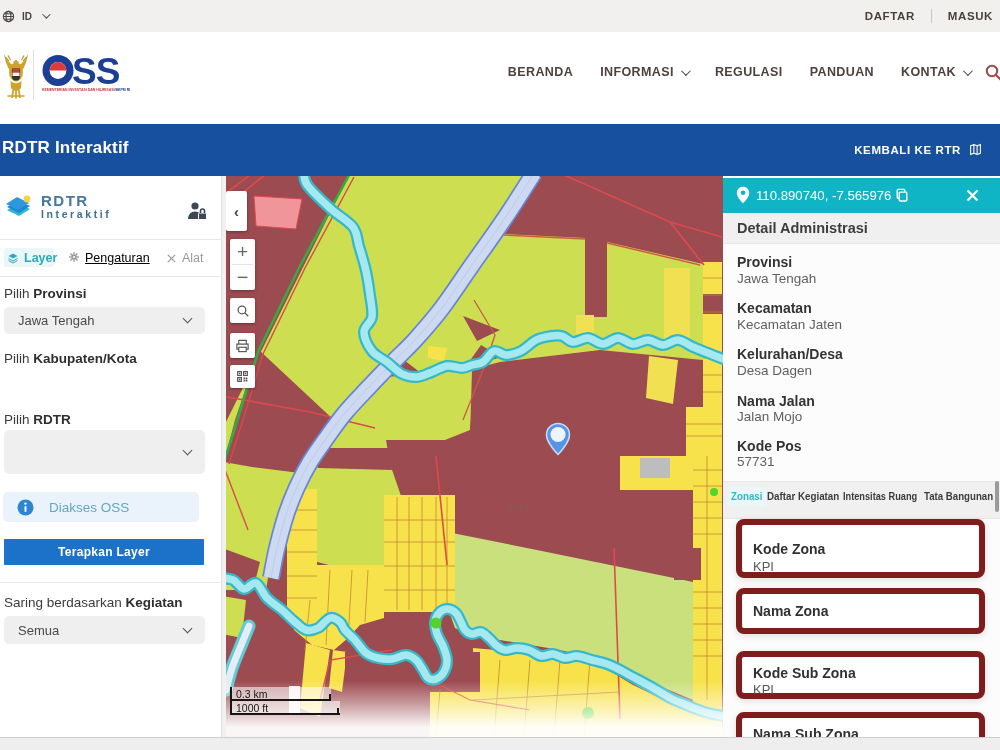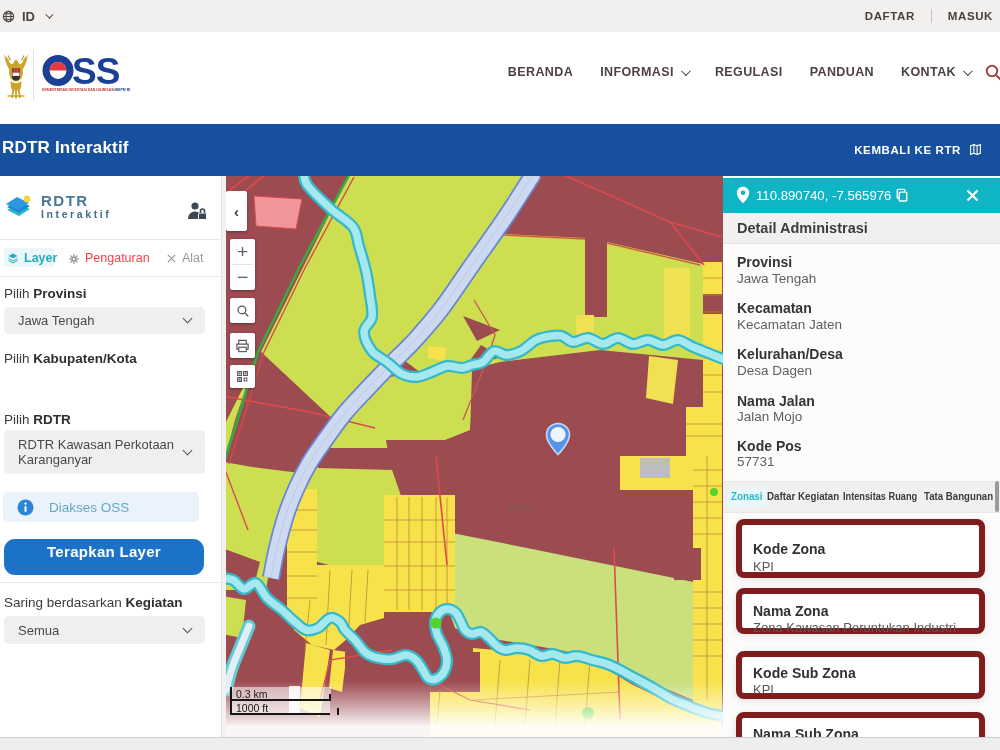--- a/index.html
+++ b/index.html
@@ -2,21 +2,21 @@
 <html><head>
 <meta charset="utf-8">
 <style>
 * { margin:0; padding:0; box-sizing:border-box; }
 html,body { width:1000px; height:750px; overflow:hidden; font-family:"Liberation Sans", sans-serif; background:#fff; }
 .abs { position:absolute; }
 #page { position:relative; width:1000px; height:750px; }
 
 
 #topbar { left:0; top:0; width:1000px; height:32px; background:#f1f0ef; }
-#topbar .lang { left:2px; top:8px; height:16px; display:flex; align-items:center; color:#4a4442; font-weight:bold; font-size:13px; }
+#topbar .lang { left:2px; top:8px; height:16px; display:flex; align-items:center; color:#4a4442; font-weight:bold; font-size:10px; }
 #topbar .auth { right:7px; top:9px; font-size:11.5px; font-weight:bold; color:#4a3f3d; letter-spacing:.6px; display:flex; align-items:center; }
 #topbar .sep { display:inline-block; width:1px; height:14px; background:#c9c4c2; margin:0 16px; }
 
 
 #header { left:0; top:32px; width:1000px; height:92px; background:#fff; }
 #navmenu { right:30px; top:33px; display:flex; align-items:center; font-size:12.5px; font-weight:bold; color:#4d4240; letter-spacing:.4px; }
 #navmenu span.item { margin-left:27px; display:flex; align-items:center; }
 .chev { display:inline-block; width:7px; height:7px; border-right:1.8px solid #4d4240; border-bottom:1.8px solid #4d4240; transform:rotate(45deg) translateY(-2px); margin-left:7px; }
 
 
@@ -31,36 +31,36 @@
 #sb-div1 { left:0; top:63px; width:222px; height:1px; background:#e9e9e9; }
 #sb-tabs { left:0; top:64px; width:222px; height:36px; font-size:12.5px; }
 #sb-div2 { left:0; top:100px; width:222px; height:1px; background:#e9e9e9; }
 .sb-label { left:4px; font-size:13.5px; color:#3b3b3b; }
 .sb-label b { color:#2f2f2f; }
 .dd { left:4px; width:201px; background:#f0eff0; border-radius:5px; color:#4a4a4a; font-size:13px; }
 .dd .tx { position:absolute; left:14px; }
 .dd .ch { position:absolute; right:14px; width:7px; height:7px; border-right:1.6px solid #555; border-bottom:1.6px solid #555; transform:rotate(45deg); }
 #diakses { left:3px; top:316px; width:196px; height:30px; background:#eaf2fb; border-radius:5px; }
 #diakses .tx { position:absolute; left:46px; top:8px; font-size:13.5px; color:#64a9c0; }
-#terapkan { left:4px; top:363px; width:200px; height:36px; background:#1b72c8; border-radius:11px; color:#fff; font-weight:bold; font-size:15px; text-align:center; line-height:26px; letter-spacing:.3px; }
+#terapkan { left:4px; top:363px; width:200px; height:26px; background:#1b72c8; border-radius:1px; color:#fff; font-weight:bold; font-size:12px; text-align:center; line-height:26px; letter-spacing:.3px; }
 #sb-div3 { left:0; top:406px; width:222px; height:1px; background:#e9e9e9; }
 
 
 #map { left:222px; top:176px; width:501px; height:561px; background:#9c4b51; }
 .mapbtn { background:#fff; border-radius:2px; box-shadow:0 1px 3px rgba(0,0,0,.35); display:flex; align-items:center; justify-content:center; color:#555; }
 
 
 #panel { left:723px; top:176px; width:277px; height:561px; background:#fcfcfc; }
 #p-cyan { left:0; top:2px; width:277px; height:35px; background:#10b5c5; color:#fff; }
 #p-coords { left:33px; top:10px; font-size:13.2px; }
 #p-detail { left:0; top:37px; width:277px; height:31px; background:#f1f0f0; border-bottom:1px solid #e6e6e6; }
 #p-detail span { position:absolute; left:14px; top:7px; font-weight:bold; font-size:14.5px; color:#3d3d3d; }
 .p-label { left:14px; font-weight:bold; font-size:14px; color:#343434; }
 .p-value { left:14px; font-size:13.5px; color:#5f5f5f; }
-#p-tabs { left:0; top:305px; width:277px; height:32px; background:#f1f0f0; border-top:1px solid #e8e8e8; border-bottom:1px solid #e8e8e8; font-size:11.5px; font-weight:bold; color:#3c3c3c; white-space:nowrap; }
+#p-tabs { left:0; top:305px; width:277px; height:38px; background:#f1f0f0; border-top:1px solid #e8e8e8; border-bottom:1px solid #e8e8e8; font-size:11.5px; font-weight:bold; color:#3c3c3c; white-space:nowrap; }
 .card { left:13px; width:249px; background:#fff; border-radius:8px; box-shadow:0 2px 7px rgba(60,60,60,.14); border:6px solid #7f1d1d; }
 .card .t { position:absolute; left:11px; font-weight:bold; font-size:14px; color:#313131; }
 .card .v { position:absolute; left:11px; font-size:13px; color:#585858; }
 
 
 #footer { left:0; top:737px; width:1000px; height:13px; background:#eeeeee; border-top:1px solid #cdcdcd; }
 </style>
 </head>
 <body>
 <div id="page">
@@ -139,21 +139,21 @@
     </svg>
     <div id="sb-div1" class="abs"></div>
     <div id="sb-tabs" class="abs">
       <span class="abs" style="left:4px;top:8px;width:50px;height:19px;background:#eaf6f8;border-radius:3px;"></span>
       <span class="abs" style="left:7px;top:11px;display:flex;align-items:center;color:#2baabe;font-weight:bold;">
         <svg width="12" height="12" viewBox="0 0 24 24" style="margin-right:5px">
             <path d="M12 3l9 5-9 5-9-5z" fill="#2baabe"></path>
             <path d="M3 13l9 5 9-5" fill="none" stroke="#2baabe" stroke-width="2"></path>
             <path d="M3 17l9 5 9-5" fill="none" stroke="#2baabe" stroke-width="2"></path>
           </svg>Layer</span>
-      <span class="abs" style="left:68px;top:11px;display:flex;align-items:flex-end;color:#ef4444;">
+      <span class="abs" style="left:68px;top:11px;display:flex;align-items:flex-start;color:#000000;text-decoration:underline;">
         <svg width="12" height="12" viewBox="0 0 24 24" style="margin-right:5px">
             <g stroke="#999" stroke-width="2.6">
               <line x1="12" y1="2" x2="12" y2="7"></line>
               <line x1="12" y1="17" x2="12" y2="22"></line>
               <line x1="2" y1="12" x2="7" y2="12"></line>
               <line x1="17" y1="12" x2="22" y2="12"></line>
               <line x1="4.9" y1="4.9" x2="8.4" y2="8.4"></line>
               <line x1="15.6" y1="15.6" x2="19.1" y2="19.1"></line>
               <line x1="4.9" y1="19.1" x2="8.4" y2="15.6"></line>
               <line x1="15.6" y1="8.4" x2="19.1" y2="4.9"></line>
@@ -169,21 +169,20 @@
     <div id="sb-div2" class="abs"></div>
 
     <div class="sb-label abs" style="top:110px">Pilih <b>Provinsi</b></div>
     <div class="dd abs" style="top:131px;height:27px;">
         <span class="tx" style="top:6px">Jawa Tengah</span>
         <span class="ch" style="top:8px"></span>
       </div>
     <div class="sb-label abs" style="top:175px">Pilih <b>Kabupaten/Kota</b></div>
     <div class="sb-label abs" style="top:236px">Pilih <b>RDTR</b></div>
     <div class="dd abs" style="top:254px;height:44px;">
-        <span class="tx" style="top:7px">RDTR Kawasan Perkotaan<br>Karanganyar</span>
         <span class="ch" style="top:17px"></span>
       </div>
 
     <div id="diakses" class="abs">
       <svg class="abs" style="left:14px;top:7px" width="17" height="17" viewBox="0 0 17 17">
           <circle cx="8.5" cy="8.5" r="8" fill="#2e86d1"></circle>
           <rect x="7.5" y="7" width="2" height="6" rx="1" fill="#fff"></rect>
           <circle cx="8.5" cy="4.6" r="1.2" fill="#fff"></circle>
         </svg>
       <span class="tx">Diakses OSS</span>
@@ -341,21 +340,21 @@
       <circle cx="14" cy="13.5" r="7.6" fill="#eef4fb"></circle>
     </svg>
     
     <div class="abs" style="left:0;top:505px;width:501px;height:56px;background:linear-gradient(to bottom, rgba(255,255,255,0), rgba(255,255,255,.5) 45%, rgba(255,255,255,.95) 82%)"></div>
     
     <div class="abs" style="left:8px;top:510px;width:110px;height:30px;font-size:10.5px;color:#161616;">
       <div class="abs" style="left:0;top:1px;width:101px;height:14px;background:rgba(255,255,255,.55);border-left:2px solid #161616;border-bottom:2px solid #161616;">
           <span style="position:absolute;left:4px;top:1px">0.3 km</span>
         </div>
       <div class="abs" style="left:99px;top:8px;width:2px;height:7px;background:#161616"></div>
-      <div class="abs" style="left:0;top:15px;width:100px;height:14px;background:rgba(255,255,255,.55);border-left:2px solid #161616;border-bottom:2px solid #161616;">
+      <div class="abs" style="left:0;top:15px;width:110px;height:14px;background:rgba(255,255,255,.55);border-left:2px solid #161616;border-bottom:2px solid #161616;">
           <span style="position:absolute;left:4px;top:1px">1000 ft</span>
         </div>
       <div class="abs" style="left:107px;top:22px;width:2px;height:7px;background:#161616"></div>
     </div>
   </div>
 
   <div id="panel" class="abs">
     <div id="p-cyan" class="abs">
       <svg class="abs" style="left:13px;top:8px" width="14" height="18" viewBox="0 0 14 18">
           <path d="M7 .8C3.5.8.8 3.5.8 7c0 4.6 6.2 10.2 6.2 10.2S13.2 11.6 13.2 7C13.2 3.5 10.5.8 7 .8z" fill="#fff"></path>
@@ -392,21 +391,20 @@
       <span class="abs" style="left:120px;top:8px;transform:scaleX(.8);transform-origin:0 0">Intensitas Ruang</span>
       <span class="abs" style="left:201px;top:8px;transform:scaleX(.84);transform-origin:0 0">Tata Bangunan</span>
     </div>
 
     <div class="card abs" style="top:343px;height:59px;">
         <span class="t" style="top:16px">Kode Zona</span>
         <span class="v" style="top:34px">KPI</span>
       </div>
     <div class="card abs" style="top:412px;height:46px;">
         <span class="t" style="top:9px">Nama Zona</span>
-        <span class="v" style="top:26px">Zona Kawasan Peruntukan Industri</span>
       </div>
     <div class="card abs" style="top:475px;height:48px;">
         <span class="t" style="top:8px">Kode Sub Zona</span>
         <span class="v" style="top:25px">KPI</span>
       </div>
     <div class="card abs" style="top:536px;height:40px;">
         <span class="t" style="top:8px">Nama Sub Zona</span>
       </div>
     <div class="abs" style="left:272px;top:305px;width:4px;height:31px;background:#9b9b9b;border-radius:2px"></div>
   </div>

